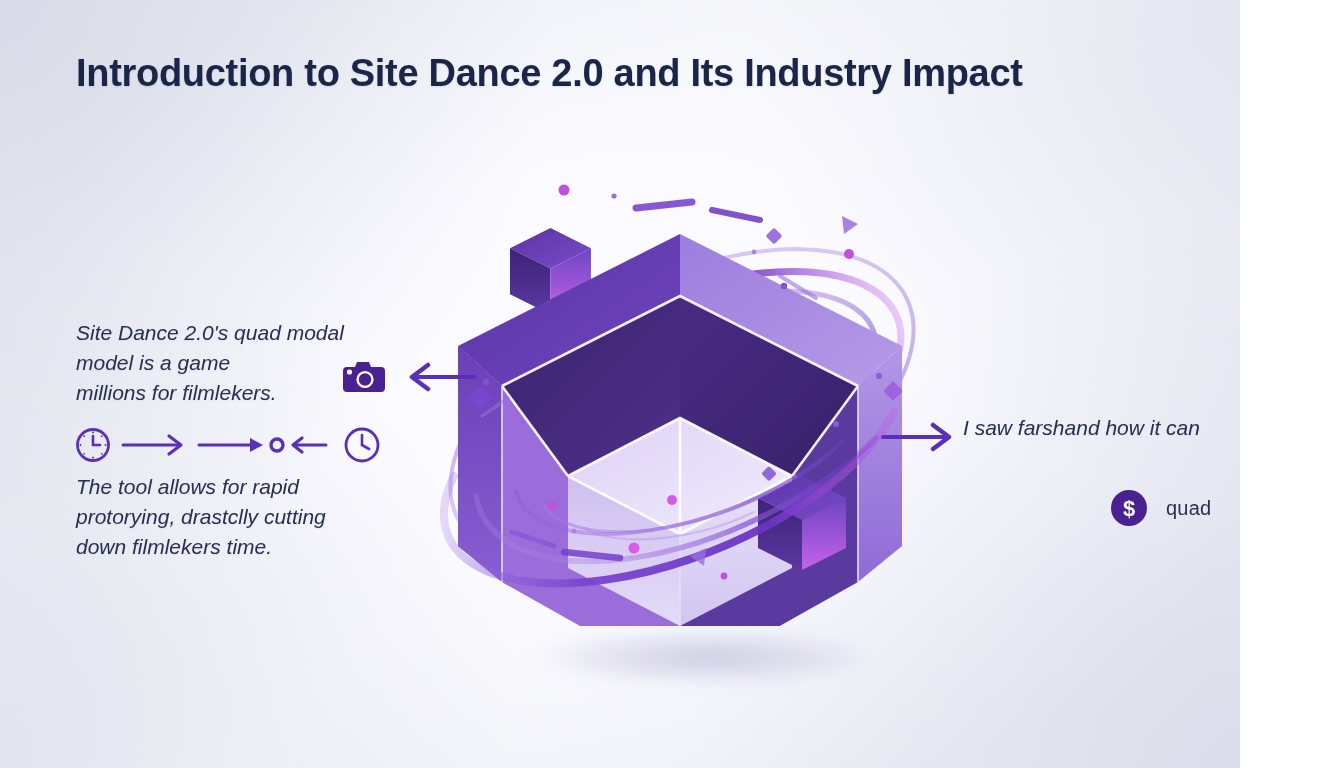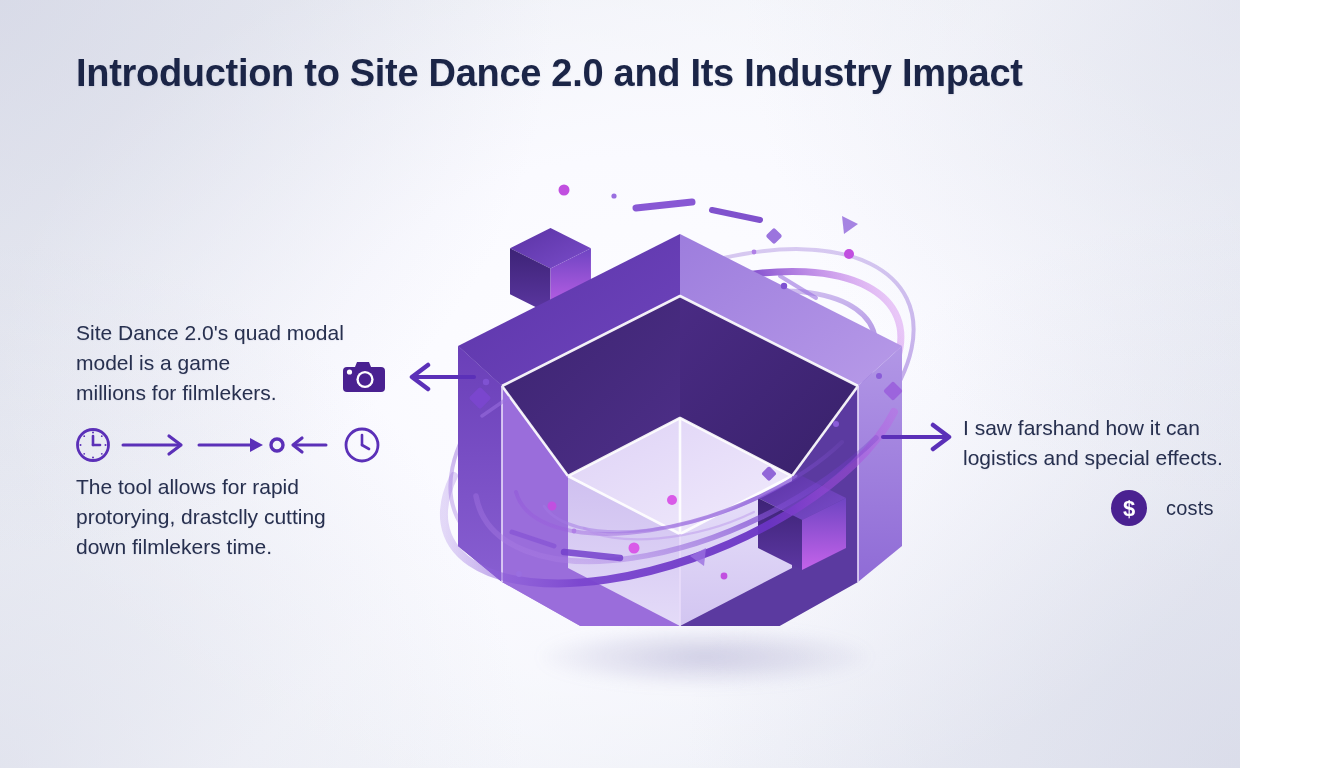--- a/index.html
+++ b/index.html
@@ -51,20 +51,21 @@
     text-shadow: 0 1px 2px rgba(120,125,160,0.18);
   }
 
   
   .body-text {
     position: absolute;
     font-size: 21px;
     line-height: 30px;
     color: #27304f;
     text-shadow: 0 1px 1px rgba(130,135,170,0.12);
+    font-style: italic;
   }
 
   #left-text-1 {
     left: 76px;
     top: 318px;
     width: 330px;
   }
   #left-text-2 {
     left: 76px;
     top: 472px;
@@ -412,29 +413,28 @@
     <span class="text-line">down filmlekers time.</span>
   </div>
 
   <svg id="arrow-right-out" viewBox="0 0 78 30">
     <line x1="4" y1="15" x2="66" y2="15" stroke="#5b30b8" stroke-width="4" stroke-linecap="round"></line>
     <polyline points="54,3 70,15 54,27" fill="none" stroke="#5b30b8" stroke-width="4.5" stroke-linecap="round" stroke-linejoin="round"></polyline>
   </svg>
 
   <div id="right-text-1" class="body-text">
     <span class="text-line">I saw farshand how it can</span>
-    <span class="text-line">logistics and special effects.</span>
   </div>
 
   <div id="costs-row">
     <svg id="dollar-badge" viewBox="0 0 38 38">
       <circle cx="19" cy="19" r="18" fill="#4a2191"></circle>
       <text x="19" y="27" text-anchor="middle" font-family="'Liberation Sans', sans-serif" font-size="22" font-weight="bold" fill="#ffffff">$</text>
     </svg>
-    <span id="costs-label">costs</span>
+    <span id="costs-label">quad</span>
     <svg id="burst-icon" viewBox="0 0 44 44">
       <g fill="#5b2aa8">
         <polygon points="22,1 25,15 22,20 19,15"></polygon>
         <polygon points="43,22 29,25 24,22 29,19"></polygon>
         <polygon points="22,43 19,29 22,24 25,29"></polygon>
         <polygon points="1,22 15,19 20,22 15,25"></polygon>
         <polygon points="37,7 27,17 22,19 24,14"></polygon>
         <polygon points="37,37 27,27 25,22 30,24"></polygon>
         <polygon points="7,37 17,27 19,22 14,24"></polygon>
         <polygon points="7,7 17,17 19,22 14,20"></polygon>

